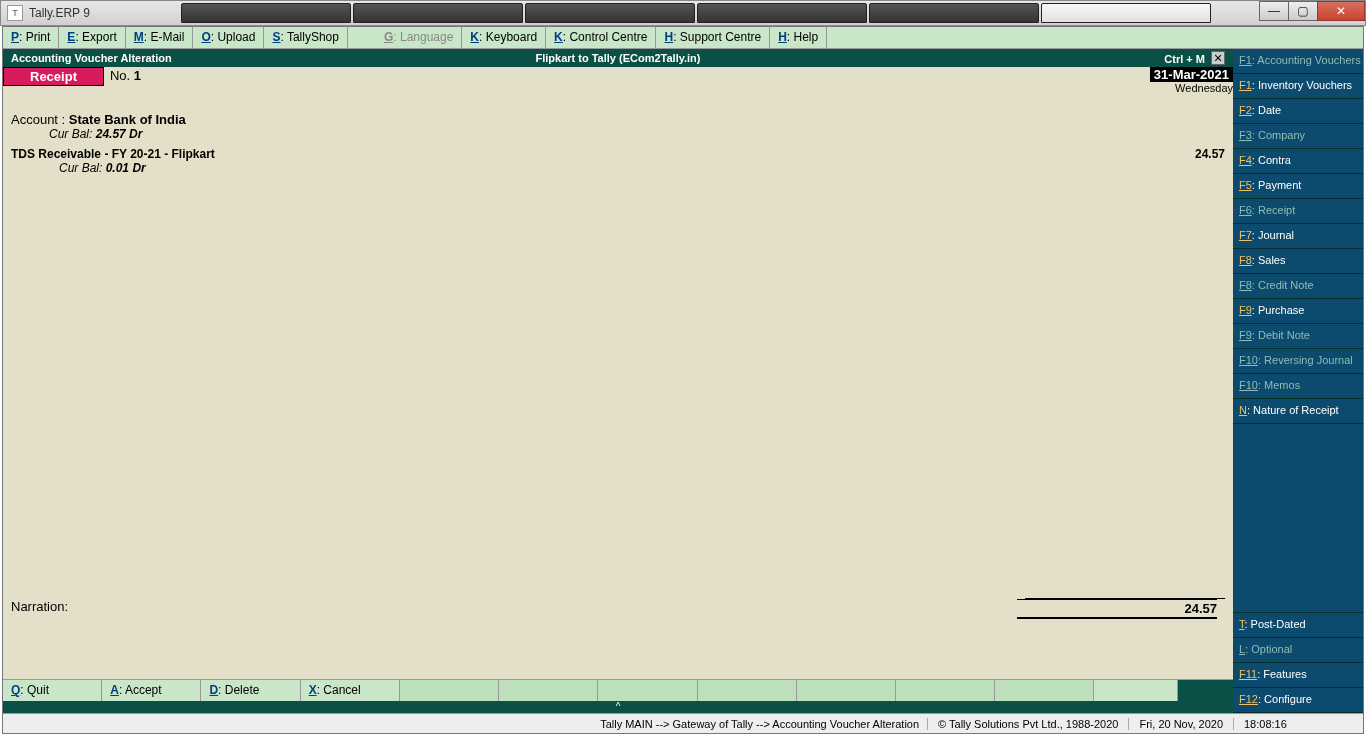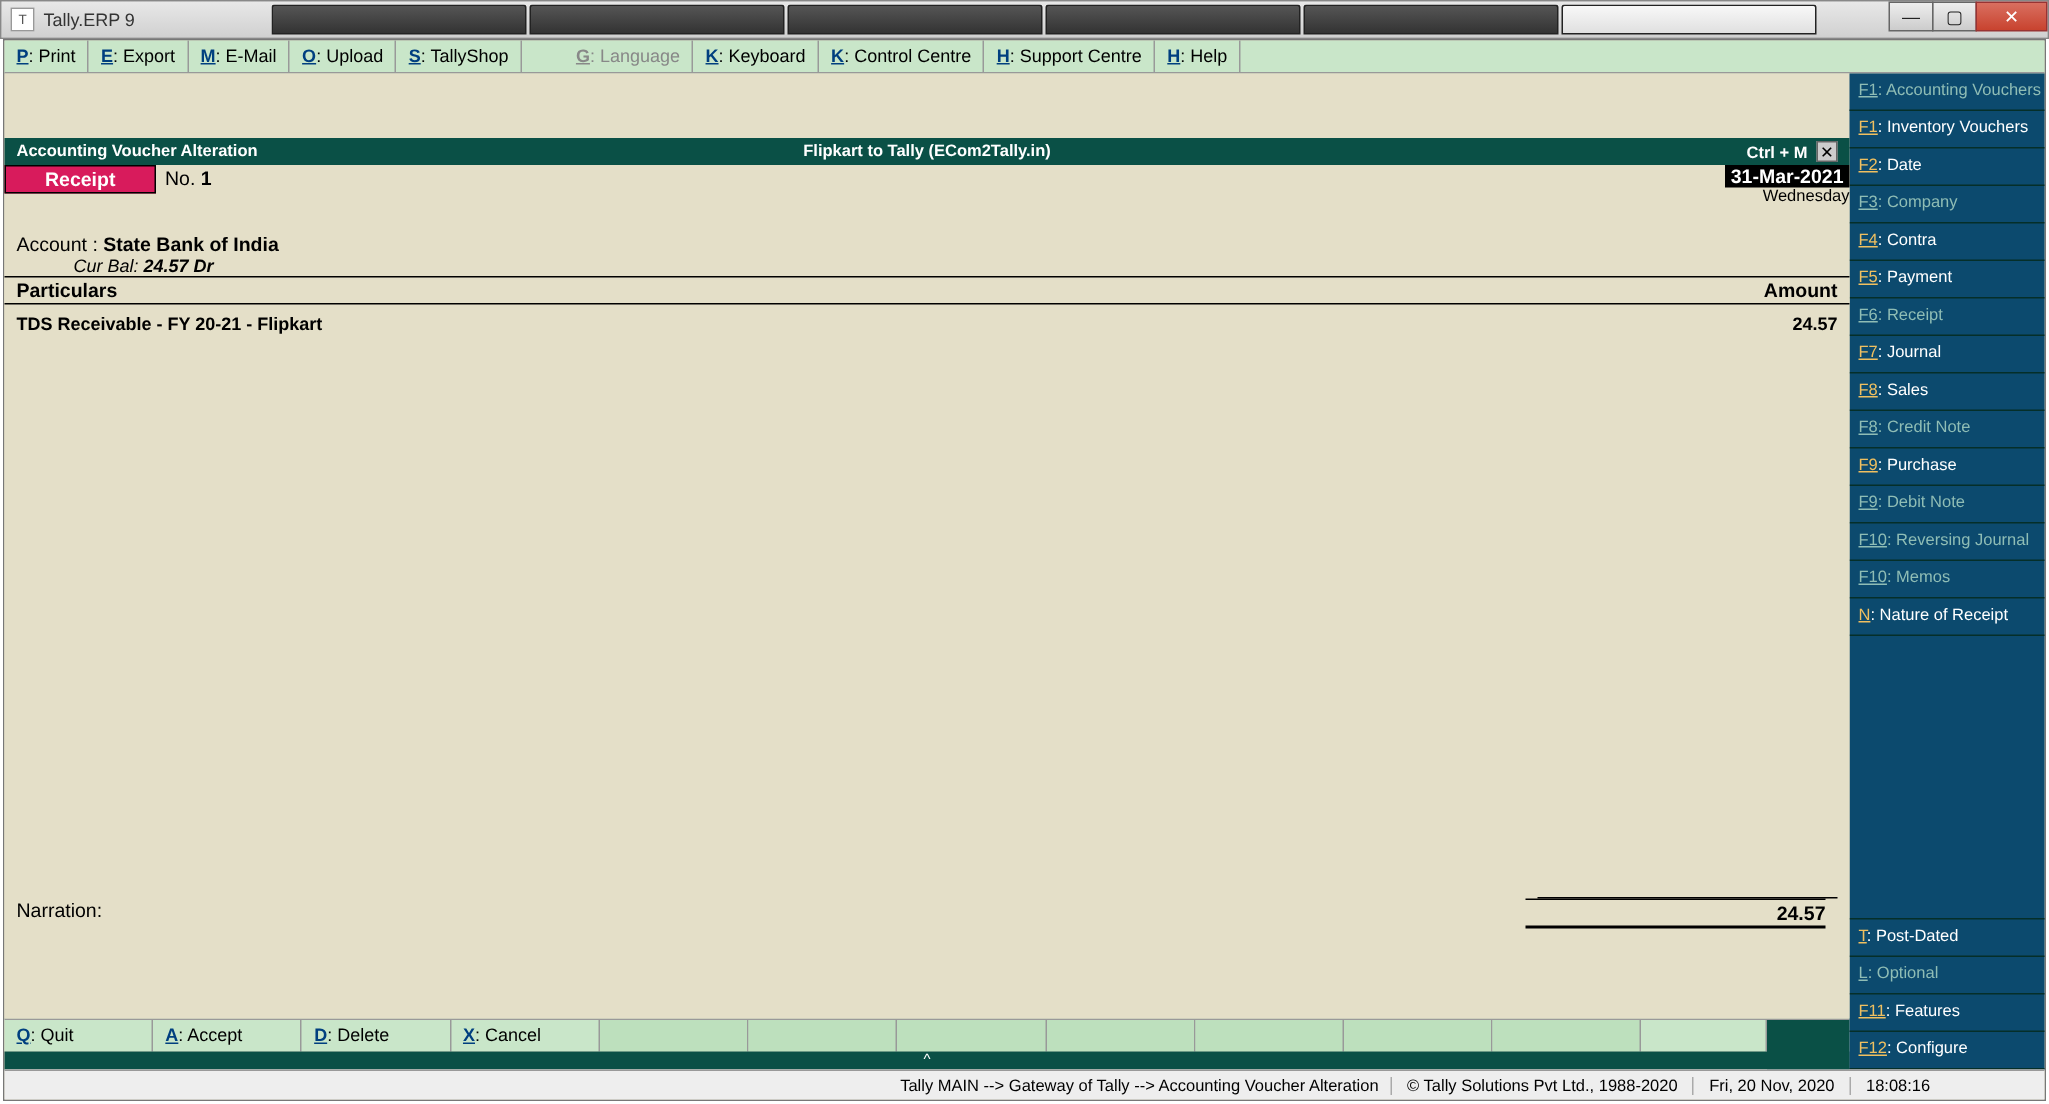--- a/index.html
+++ b/index.html
@@ -25,21 +25,21 @@
 .topmenu .mitem.disabled{ color:#888;margin-left:28px;}
 .topmenu .mitem .hk { color:#003f7f; text-decoration: underline; font-weight:bold;}
 .topmenu .mitem.disabled .hk{ color:#888;}
 
 
 .mainrow { flex:1; display:flex; min-height:0;}
 .leftpane { flex:1; display:flex; flex-direction:column; background:#e4dfc8;}
 .rightpane { width:130px; background:#0c4a6e; display:flex; flex-direction:column;}
 
 
-.greenbar { background:#0a5046; color:#fff; height:18px; display:flex; align-items:center; font-size:11px; padding:0 8px; position:relative; flex-shrink:0;margin-top:43px;}
+.greenbar { background:#0a5046; color:#fff; height:18px; display:flex; align-items:center; font-size:11px; padding:0 8px; position:relative; flex-shrink:0;}
 .greenbar .gleft{ font-weight:bold;}
 .greenbar .gcenter{ position:absolute; left:50%; transform:translateX(-50%); font-weight:bold;}
 .greenbar .gright{ margin-left:auto; display:flex; align-items:flex-end; gap:6px;}
 .greenbar .closebox{ width:14px; height:14px; background:#ccc; color:#000; font-size:11px; display:flex; align-items:center; justify-content:center; border:1px solid #666;}
 
 
 .voucher { flex:1; background:#e4dfc8; display:flex; flex-direction:column; position:relative;}
 .vhead { display:flex; align-items:flex-start; padding:0; flex-shrink:0;}
 .receipt-badge { background:#d81b5c; color:#fff; font-weight:bold; padding:1px 26px; font-size:13px; border:1px solid #000;}
 .vno { font-size:13px; padding:1px 6px;}
@@ -153,31 +153,28 @@
 
         <div class="acct">
           <span class="label">Account :</span>
           <span class="name">State Bank of India</span>
           <div class="curbal">
             <span>Cur Bal:</span>
             <b>24.57 Dr</b>
           </div>
         </div>
 
-        <div class="colhead">
-          <span class="part">Particulars</span>
-          <span class="amt">Amount</span>
-        </div>
 
         <div class="entries" id="entries">
             <div class="entry">
               <div class="entry-row">
                 <span class="entry-name">TDS Receivable - FY 20-21 - Flipkart</span>
                 <span class="entry-amt">24.57</span>
               </div>
+              <div class="entry-bal"><span>Cur Bal: </span><b>0.01 Dr</b></div>
             </div>
           </div>
 
         <div style="margin:0 8px 0 auto; width:200px; border-top:1px solid #000;"></div>
         <div class="narration-row">
           <span class="nlabel">Narration:</span>
           <span style="flex:1"></span>
           <div class="footer-total2">
             <span>24.57</span>
           </div>

